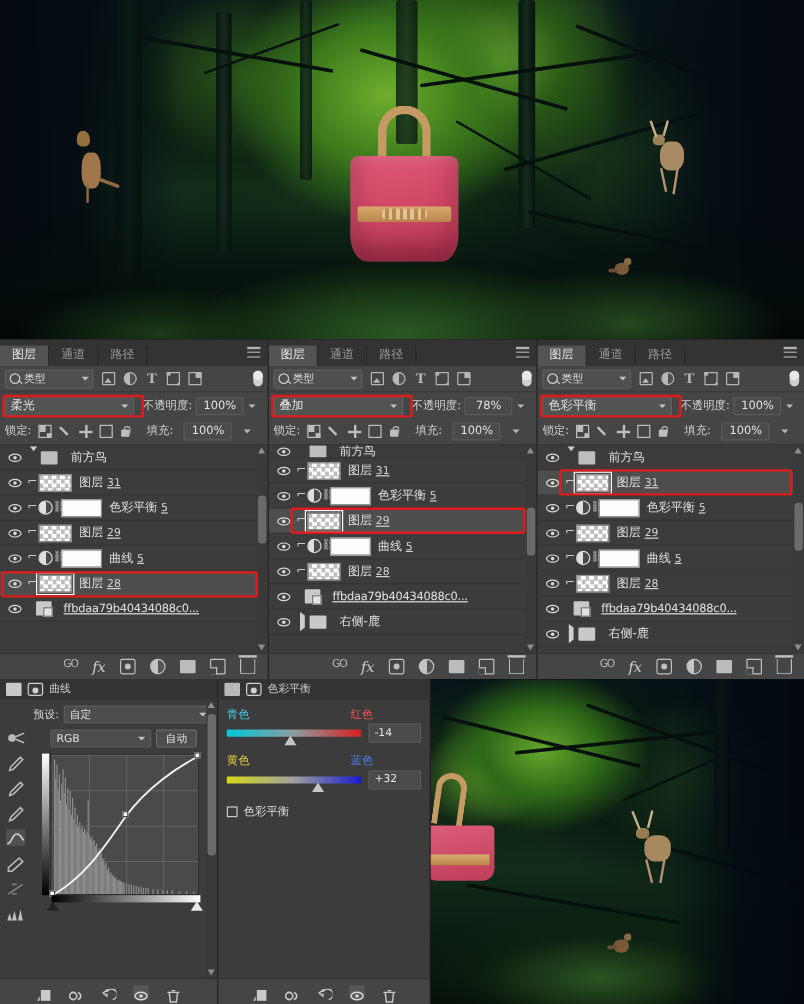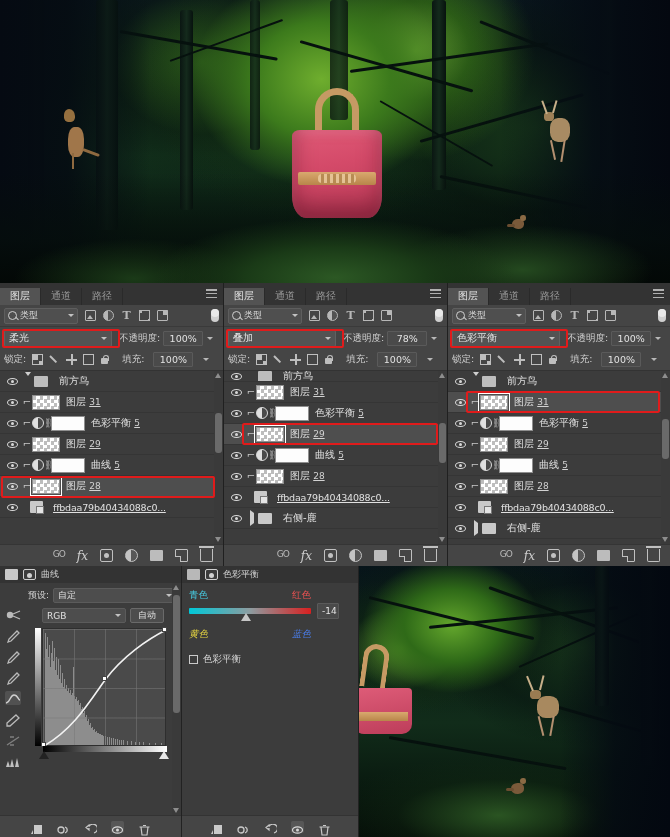--- a/index.html
+++ b/index.html
@@ -328,21 +328,21 @@
   }
   .sl-group { margin-bottom:7px; position:relative;}
   .sl-labels { display:flex; justify-content:space-between; font-size:9.5px; margin-bottom:1px; }
   .sl-track-wrap { display:flex; align-items:center; gap:6px;}
   .sl-track { flex:1 1 auto; height:6px; border-radius:1px; position:relative;}
   .sl-knob {
     position:absolute; top:5px; width:0;height:0;
     border-left:5px solid transparent;border-right:5px solid transparent;border-bottom:8px solid #c6c6c6;
   }
   .sl-val {
-    width:22px;height:16px;background:#4a4a4a;border:1px solid #5a5a5a;border-radius:1px;
+    width:44px;height:16px;background:#4a4a4a;border:1px solid #5a5a5a;border-radius:1px;
     font-size:9px;color:#e4e4e4;display:flex;align-items:center;padding-left:4px;flex:0 0 auto;
   }
   .cb-check { display:flex; align-items:center; gap:5px; margin-top:12px;}
   .chkbox { width:9px;height:9px;border:1.2px solid #cacaca;background:#3c3c3c;}
   .chk-label { font-size:9.5px; color:#dadada;}
 
   .adj-foot {
     height:22px; background:#454545; display:flex; align-items:center;
     justify-content:center; gap:14px; flex:0 0 auto; border-top:1px solid #333;
   }
@@ -1070,24 +1070,30 @@
         </div>
         <div class="sl-track-wrap">
           <div class="sl-track" style="background:linear-gradient(90deg,#00c8d8,#8d9ca0,#d82020);max-width:122px;">
             <span class="sl-knob" style="left:43%;"></span>
           </div>
           <span class="sl-val">-14</span>
         </div>
       </div>
 
 
-      <div class="sl-group" style="margin-top:9px;font-style:italic;">
+      <div class="sl-group" style="margin-top:9px;">
         <div class="sl-labels" style="width:122px;">
           <span style="color:#e0d040;">黄色</span>
           <span style="color:#4a7de8;">蓝色</span>
+        </div>
+        <div class="sl-track-wrap">
+          <div class="sl-track" style="background:linear-gradient(90deg,#d8d818,#a0a0a0,#1a1ad0);max-width:122px;">
+            <span class="sl-knob" style="left:63%;"></span>
+          </div>
+          <span class="sl-val">+32</span>
         </div>
       </div>
 
       <div class="cb-check">
         <span class="chkbox"></span>
         <span class="chk-label">色彩平衡</span>
       </div>
     </div>
 
     <div class="adj-foot">

